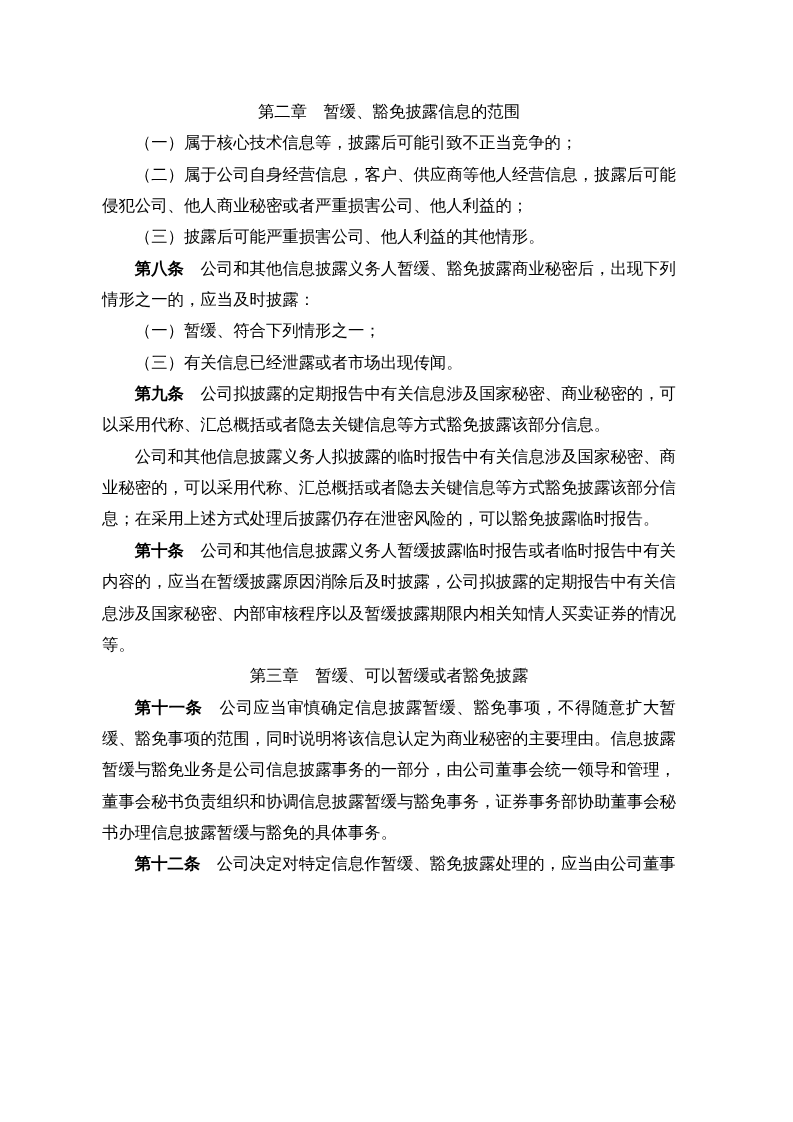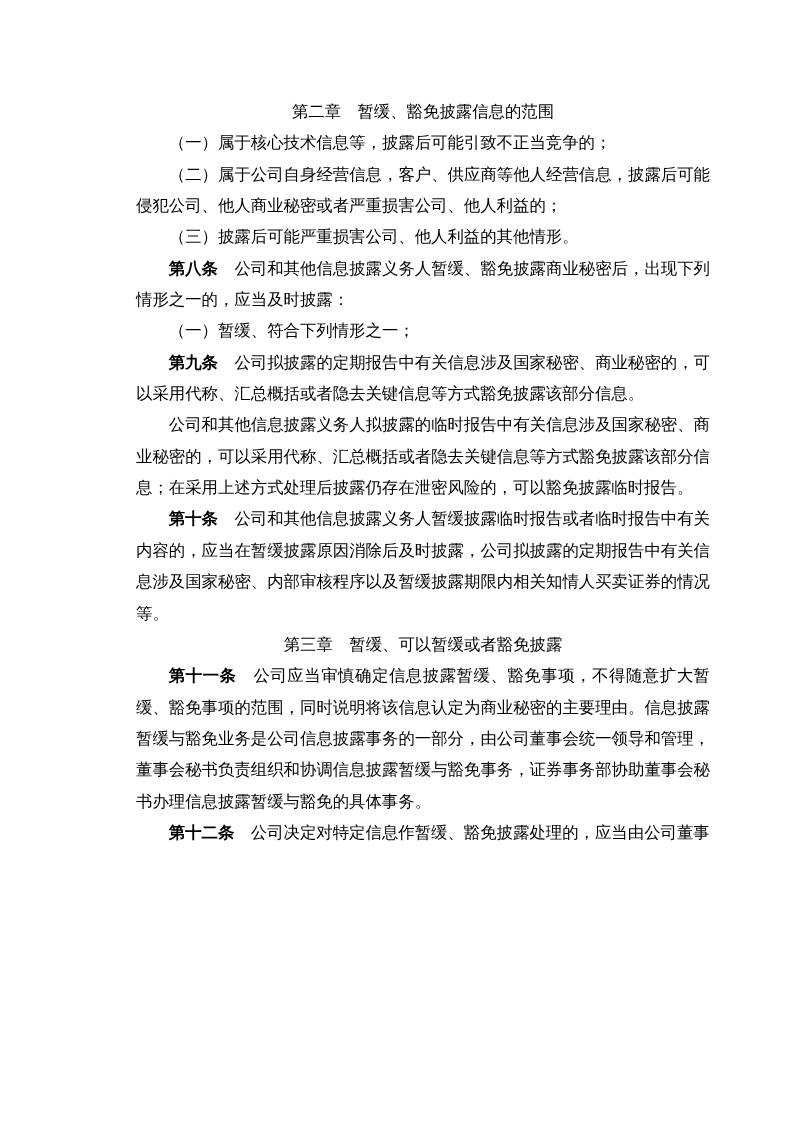--- a/index.html
+++ b/index.html
@@ -11,21 +11,21 @@
     position: relative;
     width: 793px;
     height: 1122px;
     background: #ffffff;
     overflow: hidden;
     font-family: "Liberation Serif", "DejaVu Serif", serif;
     color: #000000;
   }
   .content {
     position: absolute;
-    left: 136px;
+    left: 102px;
     top: 96px;
     width: 574px;
   }
   .content p,
   .content h2 {
     margin: 0;
     padding: 0;
     font-size: 16.4px;
     line-height: 31.35px;
     font-weight: normal;
@@ -55,20 +55,21 @@
     <h2 class="chapter-heading">第二章　暂缓、豁免披露信息的范围</h2>
 
 
     <p class="para">（一）属于核心技术信息等，披露后可能引致不正当竞争的；</p>
     <p class="para">（二）属于公司自身经营信息，客户、供应商等他人经营信息，披露后可能侵犯公司、他人商业秘密或者严重损害公司、他人利益的；</p>
     <p class="para">（三）披露后可能严重损害公司、他人利益的其他情形。</p>
 
     <p class="para"><span class="article-number">第八条</span><span>　</span><span>公司和其他信息披露义务人暂缓、豁免披露商业秘密后，出现下列情形之一的，应当及时披露：</span></p>
 
     <p class="para">（一）暂缓、符合下列情形之一；</p>
+    <p class="para">（三）有关信息已经泄露或者市场出现传闻。</p>
 
     <p class="para"><span class="article-number">第九条</span><span>　</span><span>公司拟披露的定期报告中有关信息涉及国家秘密、商业秘密的，可以采用代称、汇总概括或者隐去关键信息等方式豁免披露该部分信息。</span></p>
 
     <p class="para">公司和其他信息披露义务人拟披露的临时报告中有关信息涉及国家秘密、商业秘密的，可以采用代称、汇总概括或者隐去关键信息等方式豁免披露该部分信息；在采用上述方式处理后披露仍存在泄密风险的，可以豁免披露临时报告。</p>
 
     <p class="para"><span class="article-number">第十条</span><span>　</span><span>公司和其他信息披露义务人暂缓披露临时报告或者临时报告中有关内容的，应当在暂缓披露原因消除后及时披露，公司拟披露的定期报告中有关信息涉及国家秘密、内部审核程序以及暂缓披露期限内相关知情人买卖证券的情况等。</span></p>
 
     <h2 class="chapter-heading">第三章　暂缓、可以暂缓或者豁免披露</h2>
 
     <p class="para"><span class="article-number">第十一条</span><span>　</span><span>公司应当审慎确定信息披露暂缓、豁免事项，不得随意扩大暂缓、豁免事项的范围，同时说明将该信息认定为商业秘密的主要理由。信息披露暂缓与豁免业务是公司信息披露事务的一部分，由公司董事会统一领导和管理，董事会秘书负责组织和协调信息披露暂缓与豁免事务，证券事务部协助董事会秘书办理信息披露暂缓与豁免的具体事务。</span></p>

